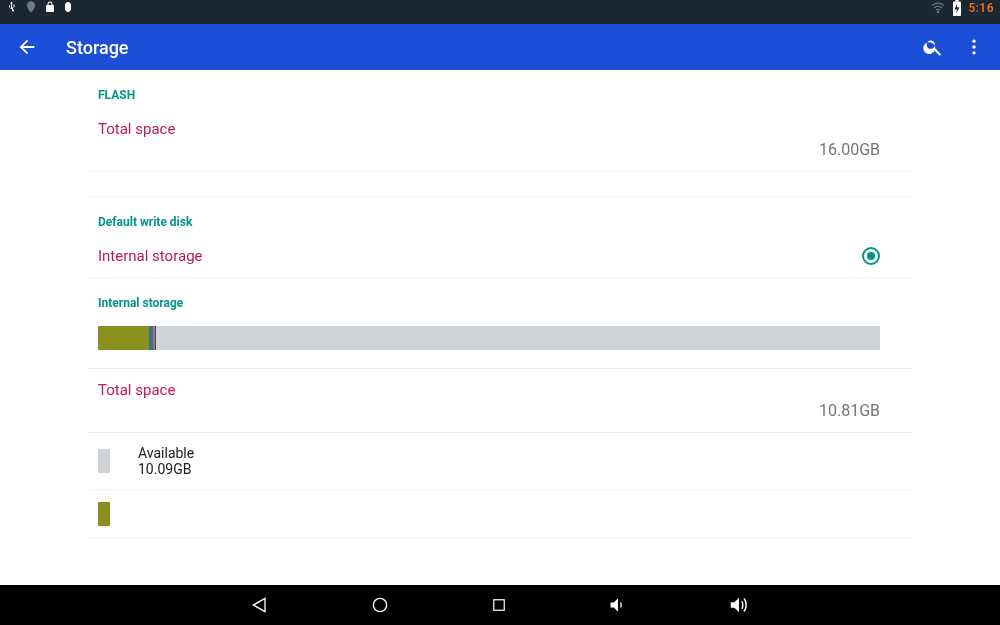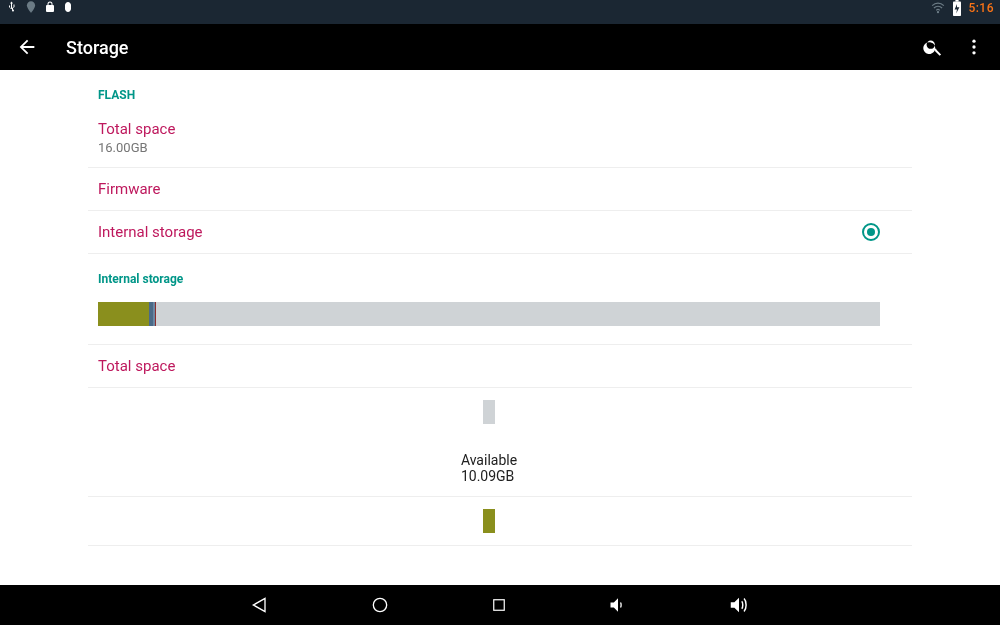--- a/index.html
+++ b/index.html
@@ -25,21 +25,21 @@
     color: #f97316;
     font-size: 12px;
   }
   .status-left, .status-right { display: flex; align-items: center; gap: 6px; }
   .status-icon { display: inline-flex; align-items: center; justify-content: center; }
   .status-right .clock { font-weight: 500; letter-spacing: 0.5px; }
 
   
   .app-bar {
     height: 46px;
-    background: #000000;
+    background: #1d4ed8;
     display: flex;
     align-items: center;
     padding: 0 16px;
     color: #fff;
     gap: 28px;
   }
   .app-bar .back { cursor: pointer; display:flex; align-items:center; }
   .app-bar .title { font-size: 18px; font-weight: 500; flex: 1; }
   .app-bar .actions { display: flex; align-items: center; gap: 20px; }
   .app-bar .actions .icon-btn { cursor: pointer; display:flex; }
@@ -60,21 +60,21 @@
     font-size: 12px;
     font-weight: 700;
     padding-top: 18px;
     padding-bottom: 6px;
   }
   .item {
     padding-top: 12px;
     padding-bottom: 12px;
   }
   .item .primary { font-size: 15px; color: #be185d; }
-  .item .secondary { font-size: 13px; color: #757575; margin-top: 2px; }
+  .item .secondary { font-size: 16px; color: #757575; margin-top: 2px; text-align: right; }
   .divider { height: 1px; background: #eeeeee; margin-left: 88px; margin-right: 88px; }
 
   .radio-row {
     display: flex;
     align-items: center;
     justify-content: space-between;
   }
   .radio {
     width: 18px; height: 18px; border-radius: 50%;
     border: 2px solid #009688;
@@ -94,21 +94,20 @@
     overflow: hidden;
   }
   .seg { height: 100%; }
 
   .storage-row {
     display: flex;
     align-items: center;
     gap: 28px;
     padding-top: 12px;
     padding-bottom: 12px;
-    flex-direction: column;
   }
   .swatch { width: 12px; height: 24px; flex-shrink: 0; }
 
   
   .nav-bar {
     position: absolute;
     bottom: 0; left: 0; right: 0;
     height: 40px;
     background: #000;
     display: flex;
@@ -192,24 +191,24 @@
 
   <div class="pad section-header">FLASH</div>
 
   <div class="pad item">
     <div class="primary">Total space</div>
     <div class="secondary">16.00GB</div>
   </div>
   <div class="divider"></div>
 
   <div class="pad item">
-    <div class="primary">Firmware</div>
-  </div>
-  <div class="divider"></div>
-
+  </div>
+  <div class="divider"></div>
+
+  <div class="pad section-header">Default write disk</div>
 
   <div class="pad item radio-row">
     <div class="primary">Internal storage</div>
     <div class="radio selected"></div>
   </div>
   <div class="divider"></div>
 
   <div class="pad section-header">Internal storage</div>
 
   <div class="pad bar-wrap">
@@ -218,20 +217,21 @@
         <div class="seg" style="width: 0.555042%; background: rgb(74, 106, 136);"></div>
         <div class="seg" style="width: 0.277521%; background: rgb(107, 135, 163);"></div>
         <div class="seg" style="width: 0.0925069%; background: rgb(139, 47, 47);"></div>
         <div class="seg" style="width: 93.3395%; background: rgb(207, 211, 214);"></div>
       </div>
   </div>
   <div class="divider"></div>
 
   <div class="pad item">
     <div class="primary">Total space</div>
+    <div class="secondary">10.81GB</div>
   </div>
   <div class="divider"></div>
 
   <div id="storage-rows">
       <div class="pad storage-row">
         <div class="swatch" style="background: rgb(207, 211, 214);"></div>
         <div>
           <div class="primary">Available</div>
           <div class="secondary">10.09GB</div>
         </div>

